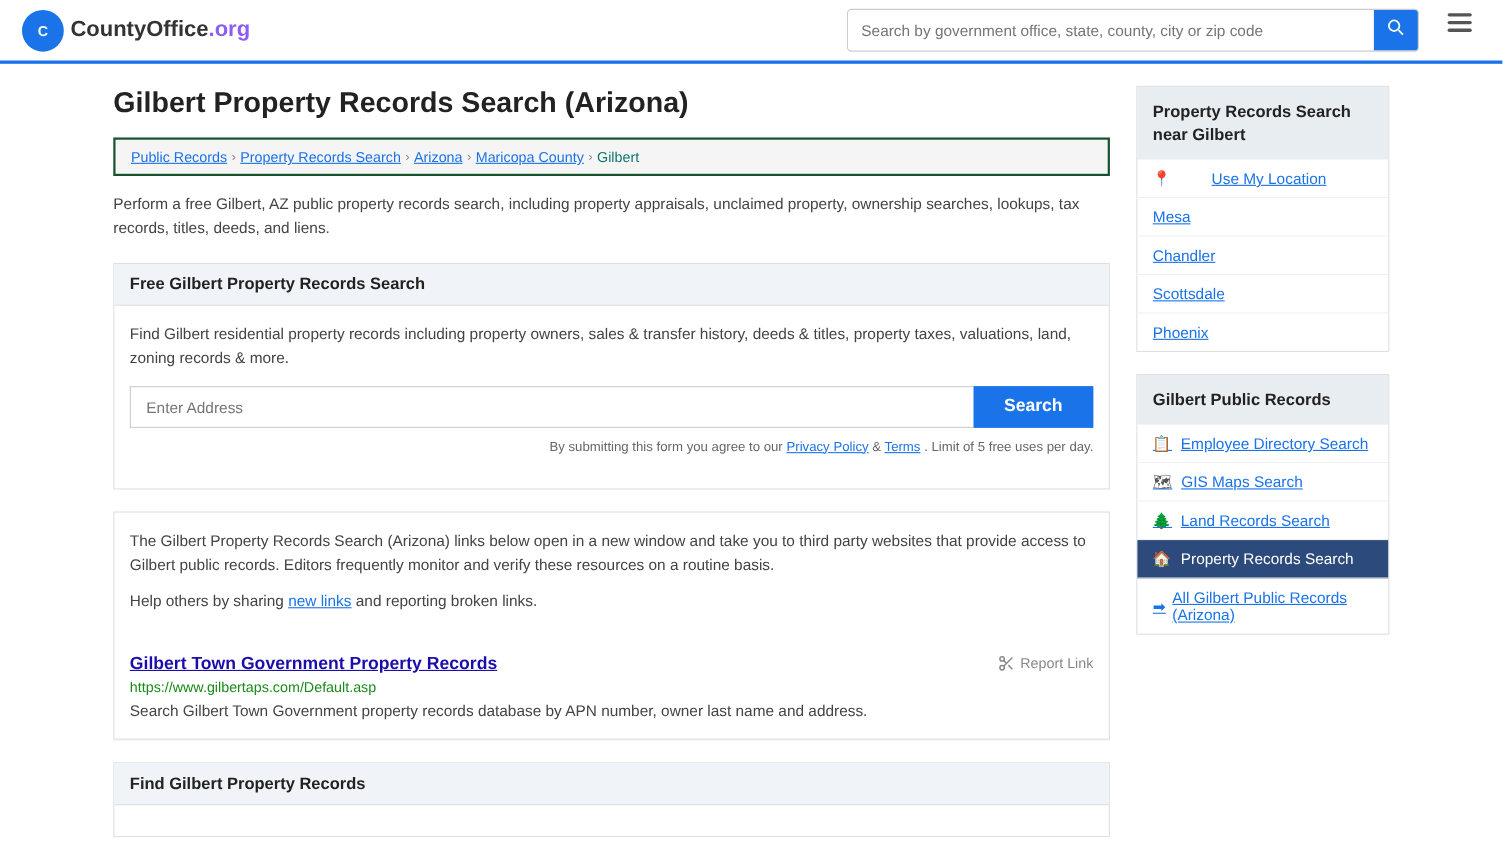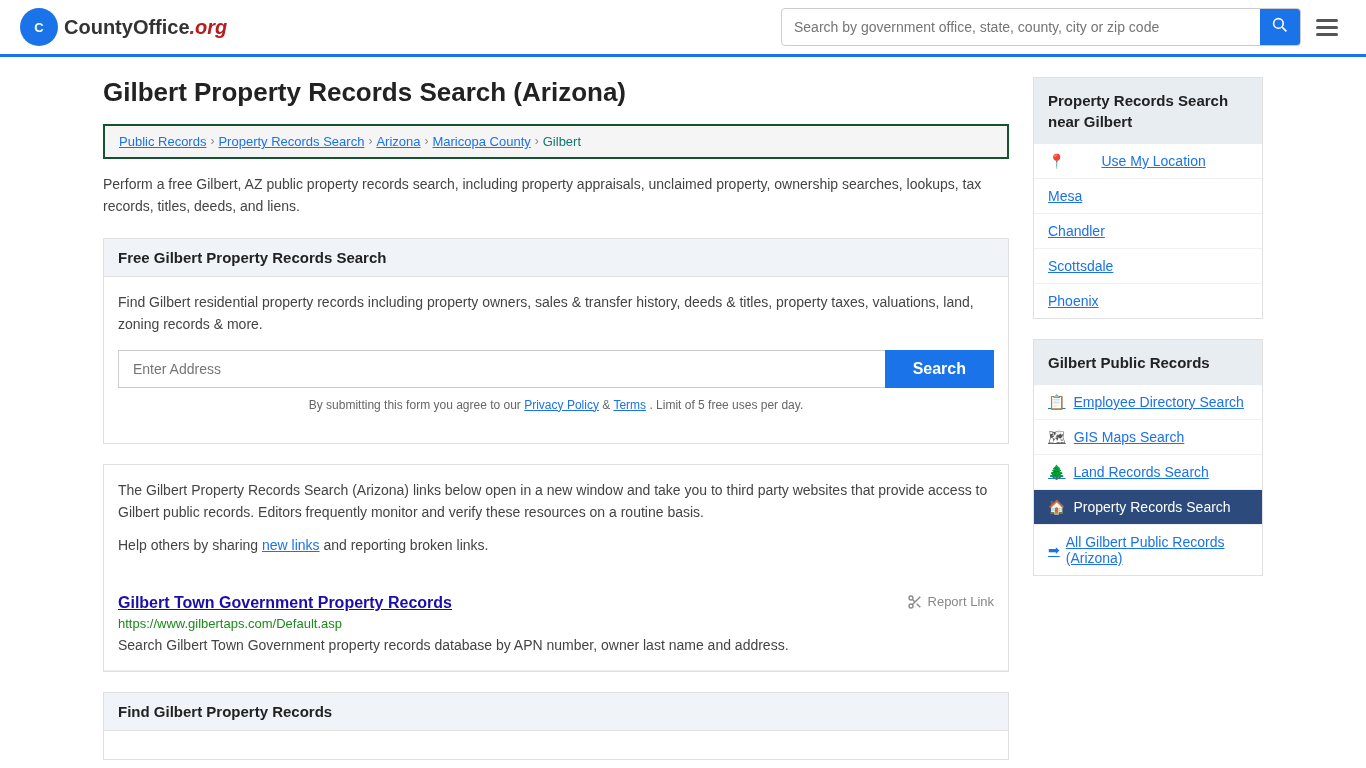--- a/index.html
+++ b/index.html
@@ -34,22 +34,21 @@
     #logo-text {
       font-size: 20px;
       color: #333;
       font-weight: bold;
     }
     #logo-text span {
       color: #1a73e8;
     }
     #header-right {
       display: flex;
-      align-items: center;
-      gap: 7px;
+      gap: 18px;
     }
     #search-bar-container {
       display: flex;
       align-items: center;
       border: 1px solid #ccc;
       border-radius: 4px;
       overflow: hidden;
       width: 520px;
     }
     #header-search-input {
@@ -182,21 +181,21 @@
       color: white;
       border: none;
       padding: 10px 28px;
       font-size: 16px;
       font-weight: bold;
       cursor: pointer;
     }
     #form-disclaimer {
       font-size: 12px;
       color: #666;
-      text-align: center;
+      text-align: right;
     }
     #form-disclaimer a {
       color: #1a73e8;
       text-decoration: underline;
     }
 
     
     #links-section {
       margin-bottom: 20px;
     }
@@ -330,21 +329,21 @@
 
 <header id="header">
   <div id="logo-area">
     <div id="logo-icon">
       <svg width="24" height="24" viewBox="0 0 24 24" fill="none">
         <circle cx="12" cy="12" r="10" fill="#1a73e8"></circle>
         <text x="12" y="17" text-anchor="middle" fill="white" font-size="13" font-weight="bold" font-family="Arial">C</text>
       </svg>
     </div>
     <div id="logo-text">
-      <span style="color:#333;font-weight:bold;font-size:20px;">CountyOffice</span><span style="color:#b91c1c;font-weight:bold;font-size:20px;font-style:italic;">.org</span>
+      <span style="color:#333;font-weight:bold;font-size:20px;">CountyOffice</span><span style="color:#8b5cf6;font-weight:bold;font-size:20px;">.org</span>
     </div>
   </div>
   <div id="header-right">
     <div id="search-bar-container">
       <input id="header-search-input" type="text" placeholder="Search by government office, state, county, city or zip code" style="">
       <button id="header-search-btn">
         <svg width="16" height="16" viewBox="0 0 20 20" fill="white">
           <circle cx="8" cy="8" r="6" stroke="white" stroke-width="2" fill="none"></circle>
           <line x1="13" y1="13" x2="18" y2="18" stroke="white" stroke-width="2"></line>
         </svg>

